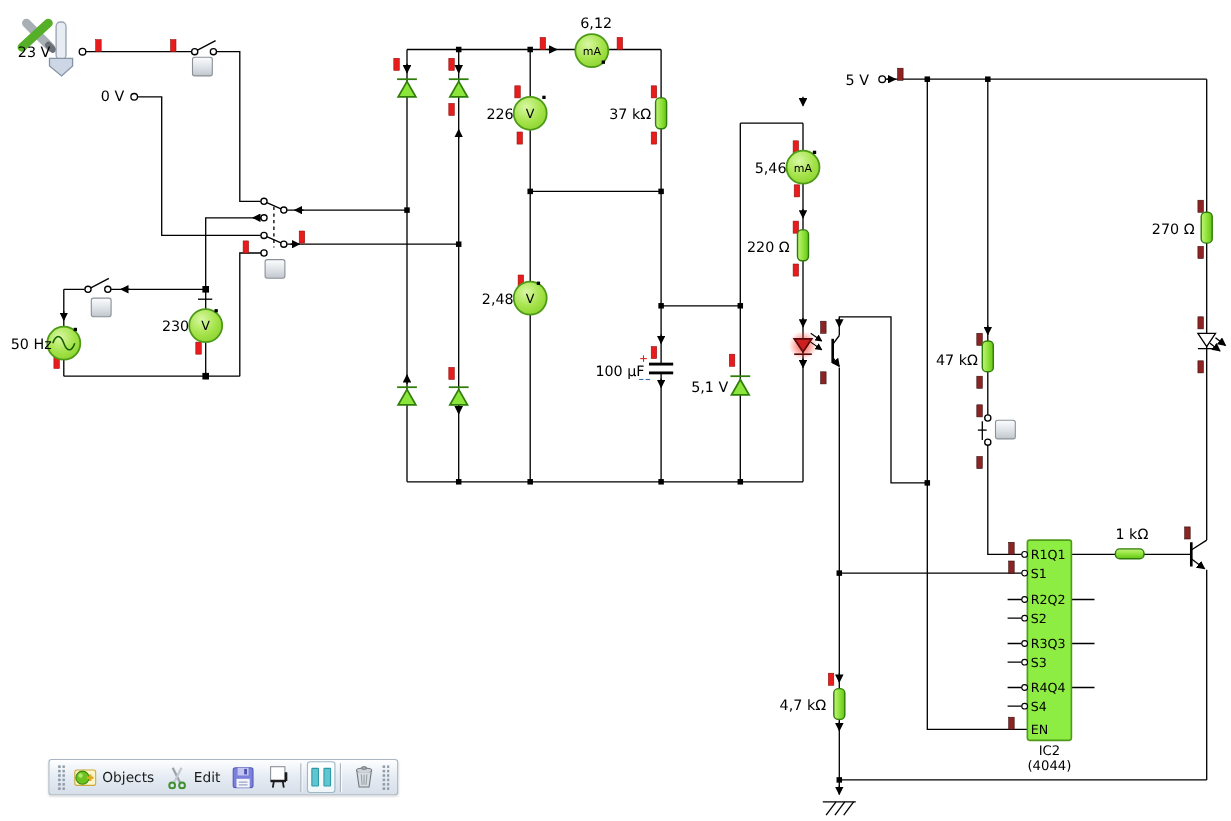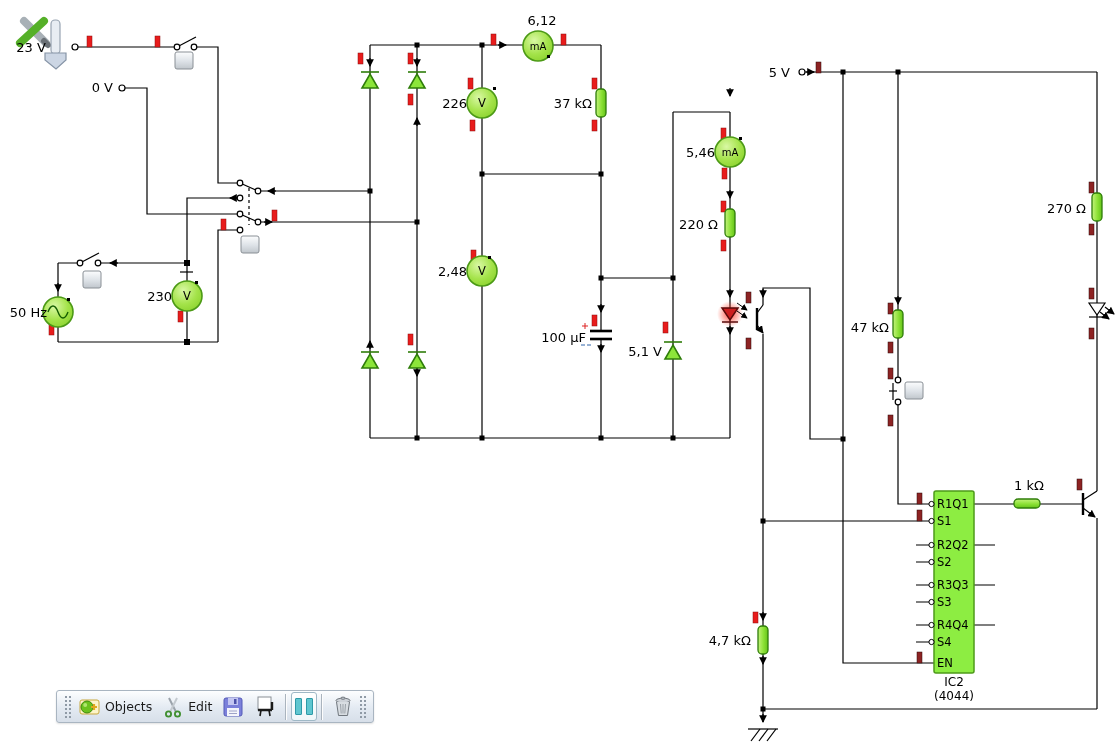--- a/index.html
+++ b/index.html
@@ -7,21 +7,21 @@
          font-family:"DejaVu Sans",sans-serif; overflow:hidden; }
   #circuit { position:absolute; left:0; top:0; }
   svg text { font-family:"DejaVu Sans",sans-serif; fill:#000; }
   .lbl  { font-size:13px; }
   .unit { font-size:11.5px; }
   .unitS{ font-size:10px; }
   .pin  { font-size:11.5px; }
   .icn  { font-size:12px; }
 
   
-  .toolbar { position:absolute; left:56px; top:690px; width:318px; height:33px;
+  .toolbar { position:absolute; left:44px; top:690px; width:318px; height:33px;
              background:linear-gradient(#fdfeff,#e3eaf2 55%,#d7dfe9);
              border:1px solid #a9b5c1; border-radius:3px;
              display:flex; align-items:center; box-sizing:border-box; padding:0 4px;
              box-shadow:0 1px 2px rgba(0,0,0,.12); }
   .grip { width:8px; height:24px; margin:0 3px;
           background-image:radial-gradient(circle,#8f9aa6 1.1px,rgba(0,0,0,0) 1.3px);
           background-size:4px 4px; }
   .tbtn { display:flex; align-items:center; gap:4px; padding:2px 5px; border-radius:3px;
           color:#1a1a1a; font-size:12.5px; cursor:default; white-space:nowrap; }
   .sep  { width:0; height:26px; border-left:1px solid #aab4be; border-right:1px solid #fdfdfd; margin:0 4px; }

